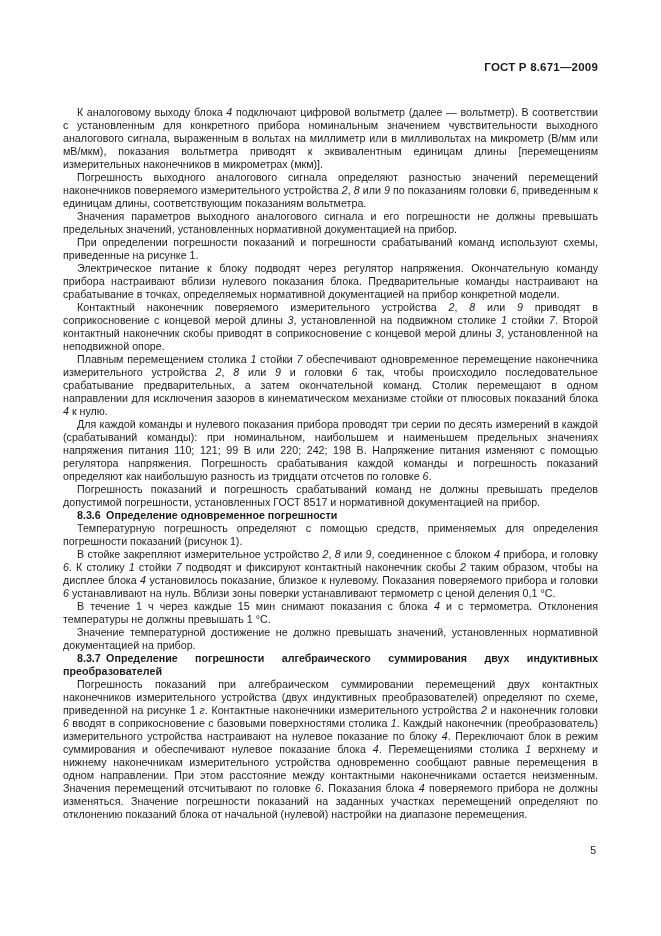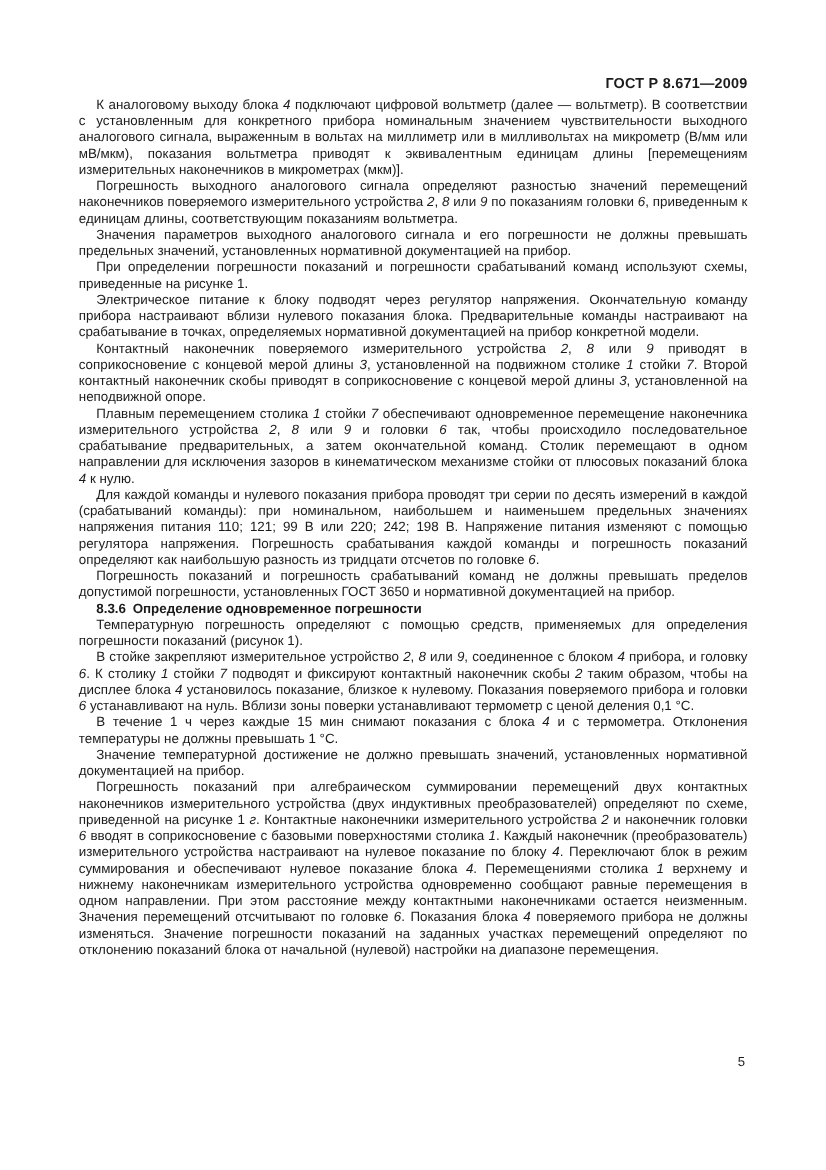--- a/index.html
+++ b/index.html
@@ -17,21 +17,21 @@
     top: 61px;
     left: 63px;
     width: 535px;
     text-align: right;
     font-size: 11.5px;
     font-weight: 700;
     letter-spacing: 0.2px;
   }
   .doc-body {
     position: absolute;
-    top: 78px;
+    top: 106px;
     left: 63px;
     width: 535px;
     font-size: 10.7px;
     line-height: 13px;
     text-align: justify;
   }
   .doc-body p { margin: 0; text-indent: 14px; }
   .doc-body p.heading { font-weight: 700; }
   .it { font-style: italic; }
   .page-number {
@@ -51,23 +51,24 @@
 
   <div class="doc-body" id="doc-body">
       <p class="para"><span>К аналоговому выходу блока </span><span class="it">4</span><span> подключают цифровой вольтметр (далее — вольтметр). В соответствии с установленным для конкретного прибора номинальным значением чувствительности выходного аналогового сигнала, выраженным в вольтах на миллиметр или в милливольтах на микрометр (В/мм или мВ/мкм), показания вольтметра приводят к эквивалентным единицам длины [перемещениям измерительных наконечников в микрометрах (мкм)].</span></p>
       <p class="para"><span>Погрешность выходного аналогового сигнала определяют разностью значений перемещений наконечников поверяемого измерительного устройства </span><span class="it">2</span><span>, </span><span class="it">8</span><span> или </span><span class="it">9</span><span> по показаниям головки </span><span class="it">6</span><span>, приведенным к единицам длины, соответствующим показаниям вольтметра.</span></p>
       <p class="para"><span>Значения параметров выходного аналогового сигнала и его погрешности не должны превышать предельных значений, установленных нормативной документацией на прибор.</span></p>
       <p class="para"><span>При определении погрешности показаний и погрешности срабатываний команд используют схемы, приведенные на рисунке 1.</span></p>
       <p class="para"><span>Электрическое питание к блоку подводят через регулятор напряжения. Окончательную команду прибора настраивают вблизи нулевого показания блока. Предварительные команды настраивают на срабатывание в точках, определяемых нормативной документацией на прибор конкретной модели.</span></p>
       <p class="para"><span>Контактный наконечник поверяемого измерительного устройства </span><span class="it">2</span><span>, </span><span class="it">8</span><span> или </span><span class="it">9</span><span> приводят в соприкосновение с концевой мерой длины </span><span class="it">3</span><span>, установленной на подвижном столике </span><span class="it">1</span><span> стойки </span><span class="it">7</span><span>. Второй контактный наконечник скобы приводят в соприкосновение с концевой мерой длины </span><span class="it">3</span><span>, установленной на неподвижной опоре.</span></p>
       <p class="para"><span>Плавным перемещением столика </span><span class="it">1</span><span> стойки </span><span class="it">7</span><span> обеспечивают одновременное перемещение наконечника измерительного устройства </span><span class="it">2</span><span>, </span><span class="it">8</span><span> или </span><span class="it">9</span><span> и головки </span><span class="it">6</span><span> так, чтобы происходило последовательное срабатывание предварительных, а затем окончательной команд. Столик перемещают в одном направлении для исключения зазоров в кинематическом механизме стойки от плюсовых показаний блока </span><span class="it">4</span><span> к нулю.</span></p>
       <p class="para"><span>Для каждой команды и нулевого показания прибора проводят три серии по десять измерений в каждой (срабатываний команды): при номинальном, наибольшем и наименьшем предельных значениях напряжения питания 110; 121; 99 В или 220; 242; 198 В. Напряжение питания изменяют с помощью регулятора напряжения. Погрешность срабатывания каждой команды и погрешность показаний определяют как наибольшую разность из тридцати отсчетов по головке </span><span class="it">6</span><span>.</span></p>
-      <p class="para"><span>Погрешность показаний и погрешность срабатываний команд не должны превышать пределов допустимой погрешности, установленных ГОСТ 3650 и нормативной документацией на прибор.</span></p>
+      <p class="para"><span>Погрешность показаний и погрешность срабатываний команд не должны превышать пределов допустимой погрешности, установленных ГОСТ 8517 и нормативной документацией на прибор.</span></p>
       <p class="heading"><span>8.3.6 Определение одновременное погрешности</span></p>
       <p class="para"><span>Температурную погрешность определяют с помощью средств, применяемых для определения погрешности показаний (рисунок 1).</span></p>
       <p class="para"><span>В стойке закрепляют измерительное устройство </span><span class="it">2</span><span>, </span><span class="it">8</span><span> или </span><span class="it">9</span><span>, соединенное с блоком </span><span class="it">4</span><span> прибора, и головку </span><span class="it">6</span><span>. К столику </span><span class="it">1</span><span> стойки </span><span class="it">7</span><span> подводят и фиксируют контактный наконечник скобы </span><span class="it">2</span><span> таким образом, чтобы на дисплее блока </span><span class="it">4</span><span> установилось показание, близкое к нулевому. Показания поверяемого прибора и головки </span><span class="it">6</span><span> устанавливают на нуль. Вблизи зоны поверки устанавливают термометр с ценой деления 0,1 °С.</span></p>
       <p class="para"><span>В течение 1 ч через каждые 15 мин снимают показания с блока </span><span class="it">4</span><span> и с термометра. Отклонения температуры не должны превышать 1 °С.</span></p>
       <p class="para"><span>Значение температурной достижение не должно превышать значений, установленных нормативной документацией на прибор.</span></p>
+      <p class="heading"><span>8.3.7 Определение погрешности алгебраического суммирования двух индуктивных преобразователей</span></p>
       <p class="para"><span>Погрешность показаний при алгебраическом суммировании перемещений двух контактных наконечников измерительного устройства (двух индуктивных преобразователей) определяют по схеме, приведенной на рисунке 1 </span><span class="it">г</span><span>. Контактные наконечники измерительного устройства </span><span class="it">2</span><span> и наконечник головки </span><span class="it">6</span><span> вводят в соприкосновение с базовыми поверхностями столика </span><span class="it">1</span><span>. Каждый наконечник (преобразователь) измерительного устройства настраивают на нулевое показание по блоку </span><span class="it">4</span><span>. Переключают блок в режим суммирования и обеспечивают нулевое показание блока </span><span class="it">4</span><span>. Перемещениями столика </span><span class="it">1</span><span> верхнему и нижнему наконечникам измерительного устройства одновременно сообщают равные перемещения в одном направлении. При этом расстояние между контактными наконечниками остается неизменным. Значения перемещений отсчитывают по головке </span><span class="it">6</span><span>. Показания блока </span><span class="it">4</span><span> поверяемого прибора не должны изменяться. Значение погрешности показаний на заданных участках перемещений определяют по отклонению показаний блока от начальной (нулевой) настройки на диапазоне перемещения.</span></p>
     </div>
 
   <div class="page-number">5</div>
 </div>
 
 </body></html>

